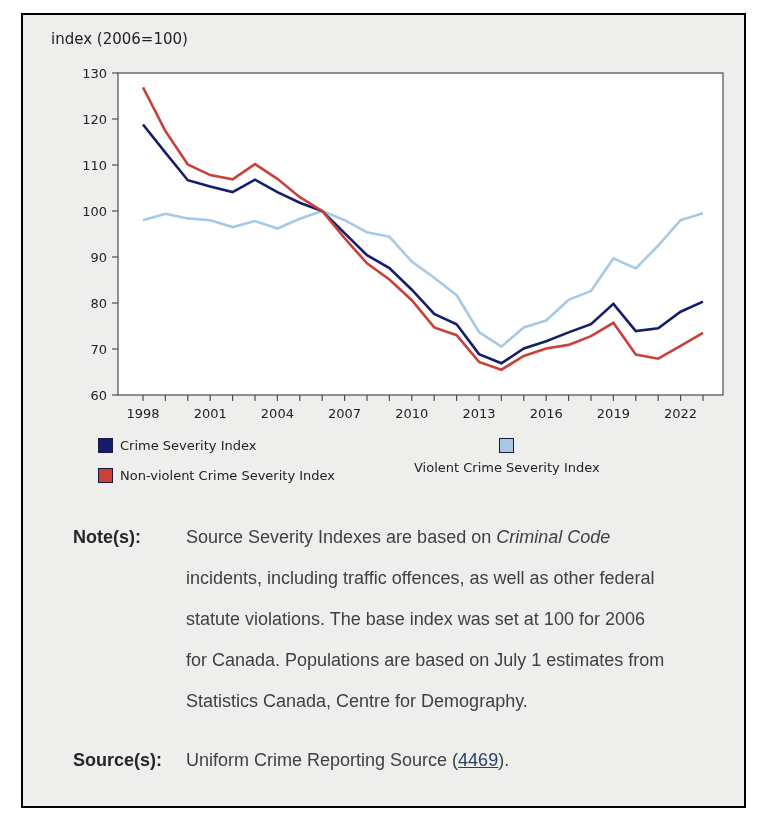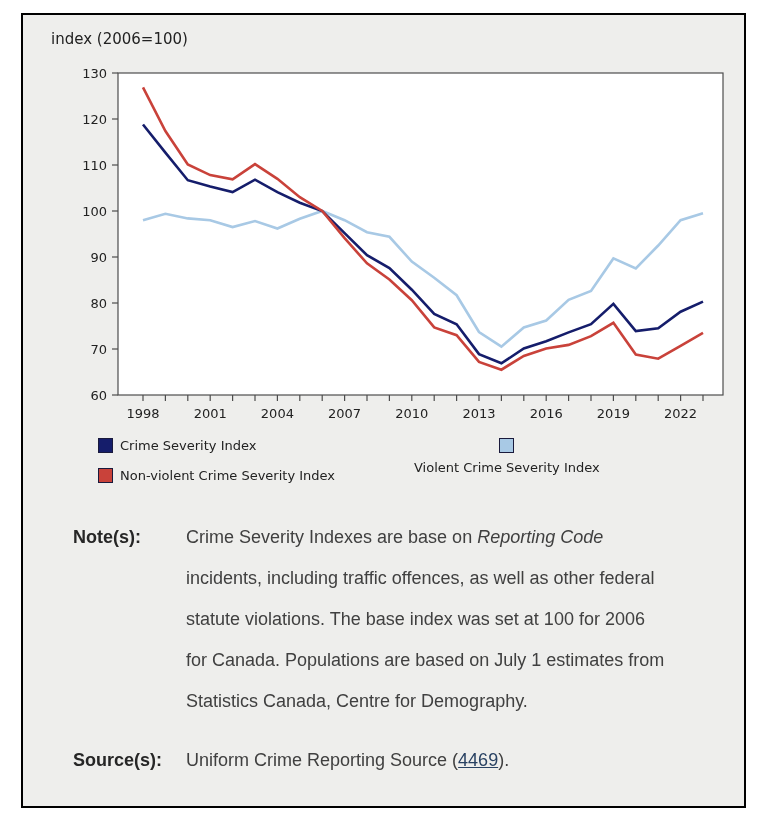--- a/index.html
+++ b/index.html
@@ -106,18 +106,18 @@
     <span class="swatch" style="background: rgb(168, 201, 229);"></span>
     <span>Violent Crime Severity Index</span>
   </div>
   <div class="legend-item pos2">
     <span class="swatch" style="background: rgb(201, 66, 58);"></span>
     <span>Non-violent Crime Severity Index</span>
   </div>
 
   <div class="notes">
     <div class="lbl">Note(s):</div>
-    <div class="content"><span>Crime Severity Indexes are base on </span><em>Reporting Code</em><span> incidents, including traffic offences, as well as other federal statute violations. The base index was set at 100 for 2006 for Canada. Populations are based on July 1 estimates from Statistics Canada, Centre for Demography.</span></div>
+    <div class="content"><span>Source Severity Indexes are based on </span><em>Criminal Code</em><span> incidents, including traffic offences, as well as other federal statute violations. The base index was set at 100 for 2006 for Canada. Populations are based on July 1 estimates from Statistics Canada, Centre for Demography.</span></div>
     <div class="lbl">Source(s):</div>
     <div class="content"><span>Uniform Crime Reporting Source (</span><a class="src-link">4469</a><span>).</span></div>
   </div>
 
 </div>
 
 </body></html>

